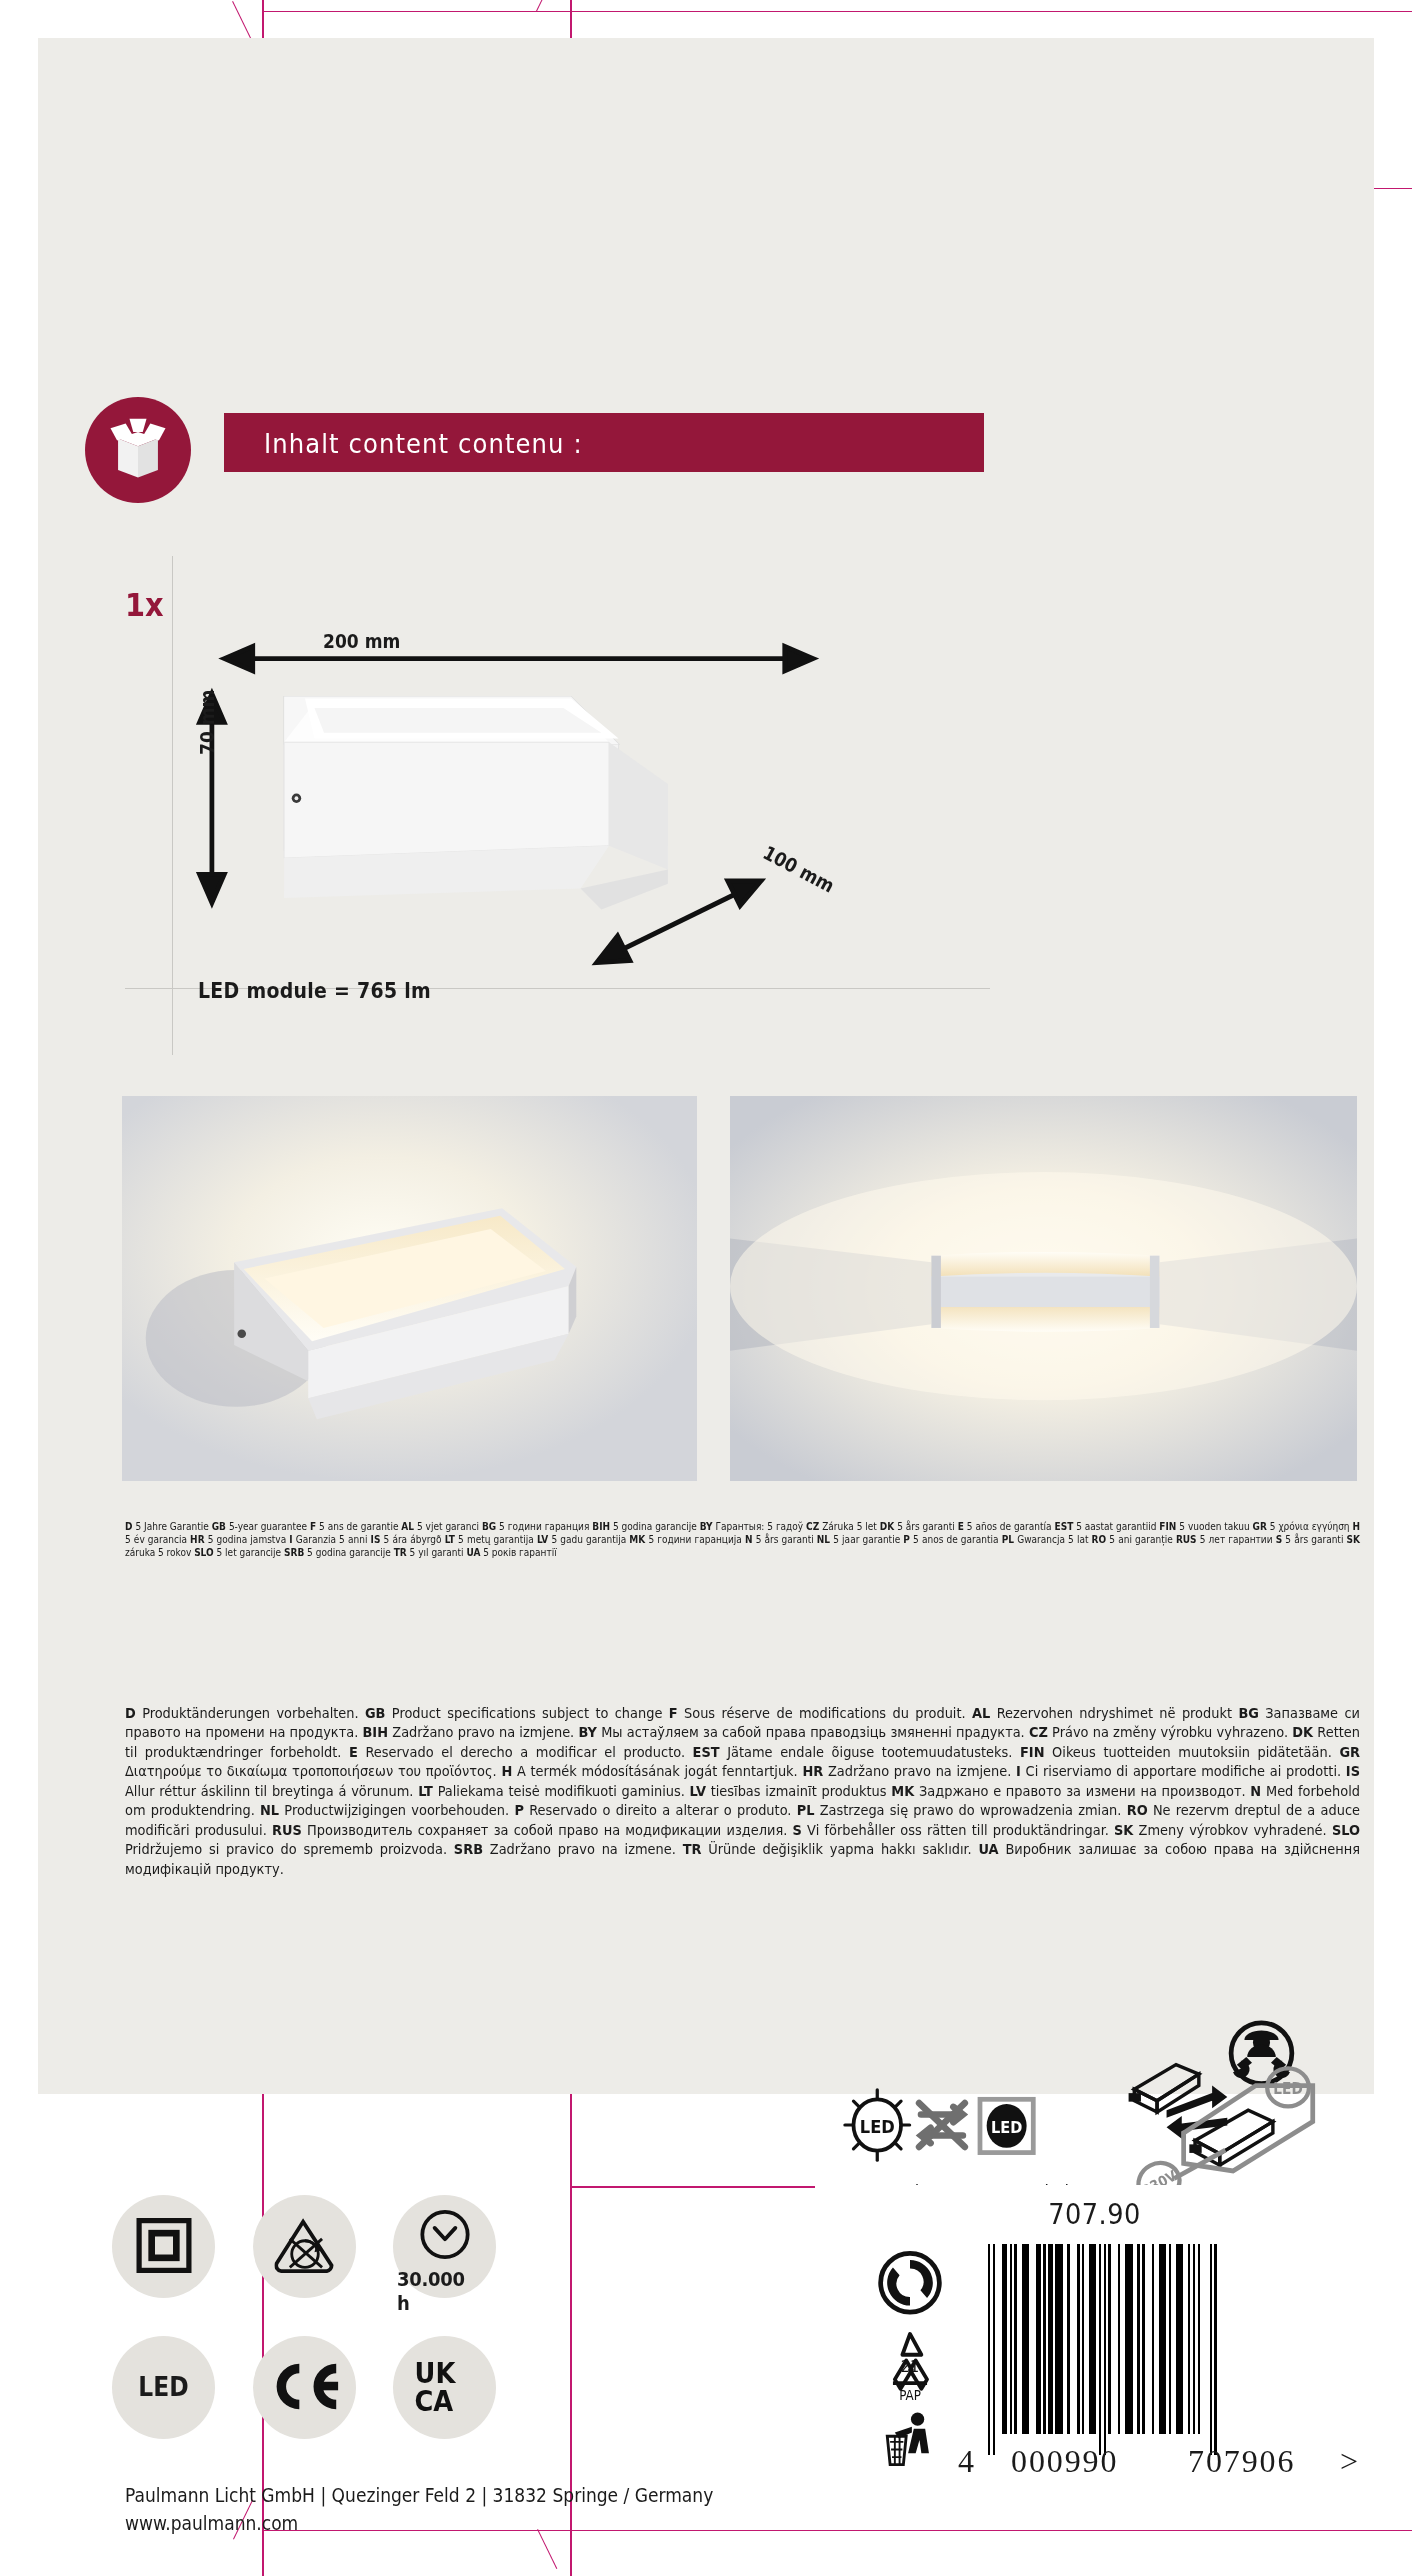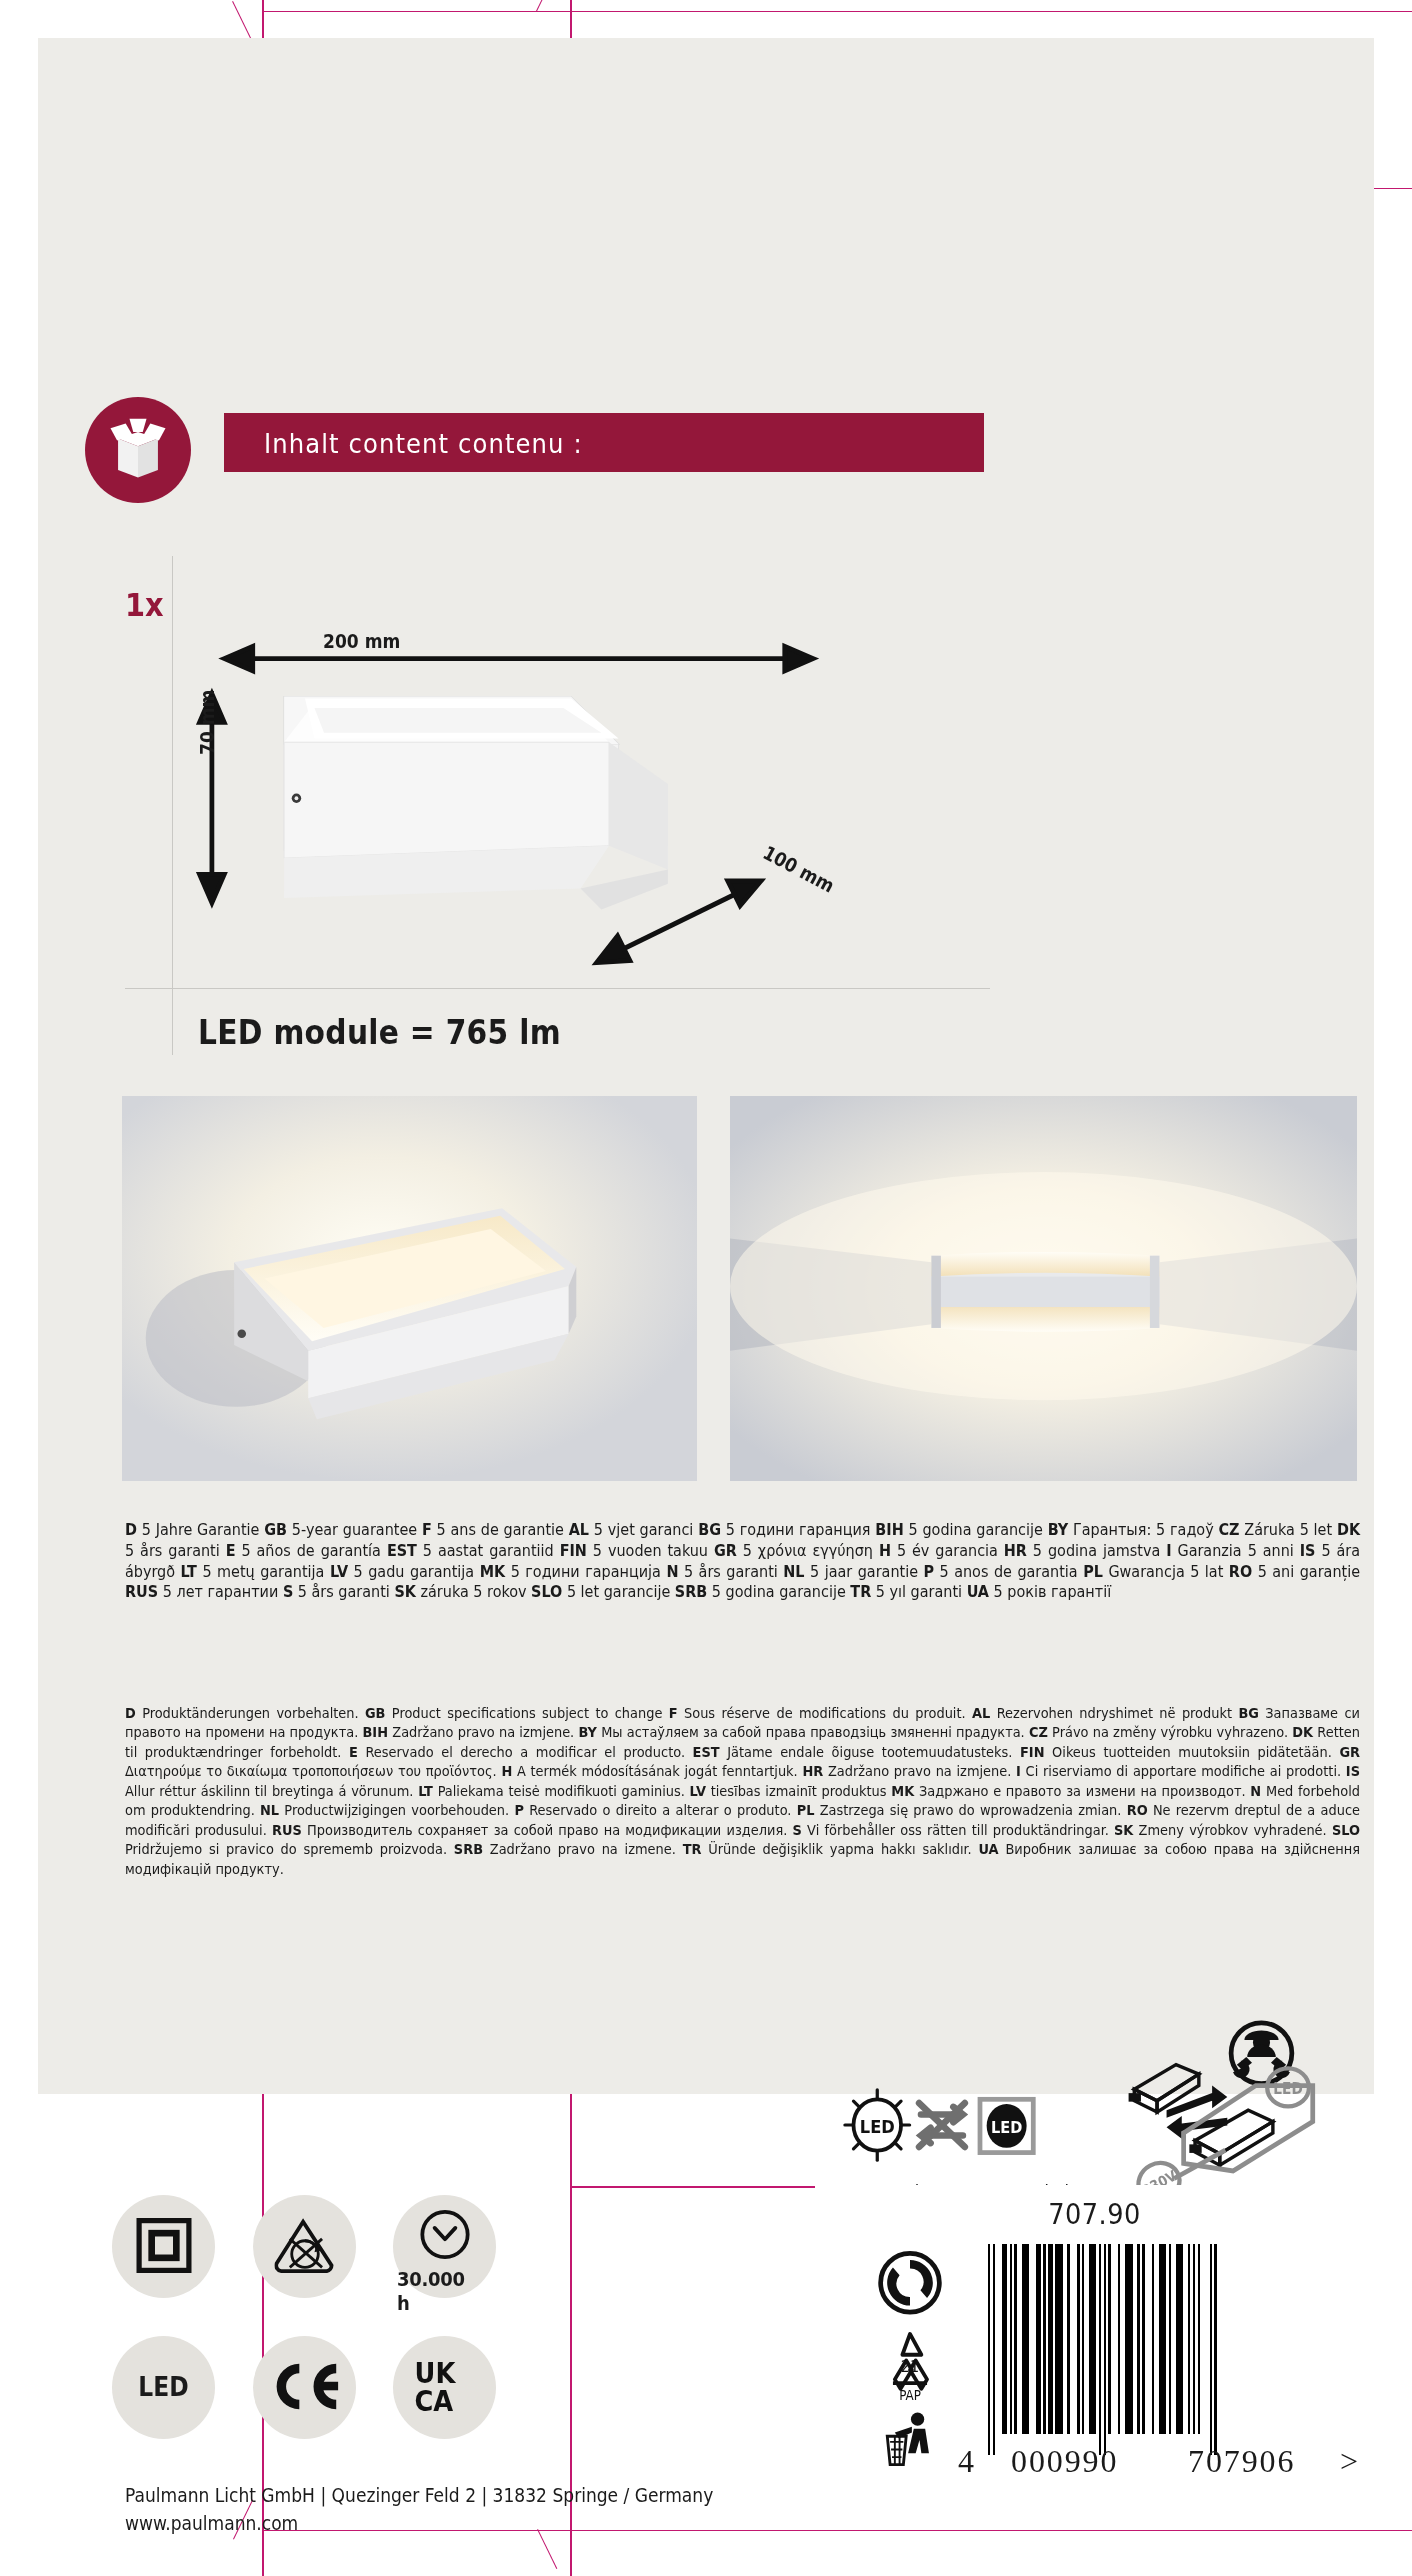--- a/index.html
+++ b/index.html
@@ -44,42 +44,42 @@
   
   .spec-frame{position:absolute;left:134px;top:518px;width:855px;height:532px;}
   .spec-vrule{position:absolute;left:134px;top:518px;width:1.4px;height:499px;background:#c9c8c4;}
   .spec-hrule{position:absolute;left:87px;top:950px;width:865px;height:1.4px;background:#c9c8c4;}
   .qty{
     position:absolute;left:87px;top:548px;color:#94173a;
     font-size:32px;font-weight:700;
     font-family:"DejaVu Sans Condensed","Liberation Sans",sans-serif;
   }
   .lm{
-    position:absolute;left:160px;top:975px;font-size:33px;font-weight:600;
+    position:absolute;left:160px;top:941px;font-size:21px;font-weight:600;
     letter-spacing:0.3px;
     font-family:"DejaVu Sans Condensed","Liberation Sans",sans-serif;
   }
   .dimlbl{
     position:absolute;font-size:19px;font-weight:600;white-space:nowrap;
     font-family:"DejaVu Sans Condensed","Liberation Sans",sans-serif;
   }
   #dim-w{left:285px;top:592px;}
   #dim-h{left:158px;top:717px;transform:rotate(-90deg);transform-origin:0 0;}
   #dim-d{left:732px;top:803px;transform:rotate(28deg);transform-origin:0 0;}
 
   
   .photo{position:absolute;top:1058px;height:385px;overflow:hidden;background:#d9dade;}
   #photo-left{left:84px;width:575px;}
   #photo-right{left:692px;width:627px;}
   .photo svg{display:block;width:100%;height:100%;}
 
   
   .tblock{
     position:absolute;left:87px;width:1235px;
-    font-size:16px;line-height:1.30;text-align:justify;
+    font-size:10px;line-height:1.30;text-align:justify;
     font-family:"DejaVu Sans Condensed","Liberation Sans",sans-serif;
     color:#1b1b1b;
   }
   #warranty{top:1482px;}
   #disclaimer{top:1666px;line-height:1.35;font-size:14.4px;}
   .tblock b{font-weight:700;}
 
   
   .symbols{position:absolute;left:803px;top:2048px;}
   .symurl{

